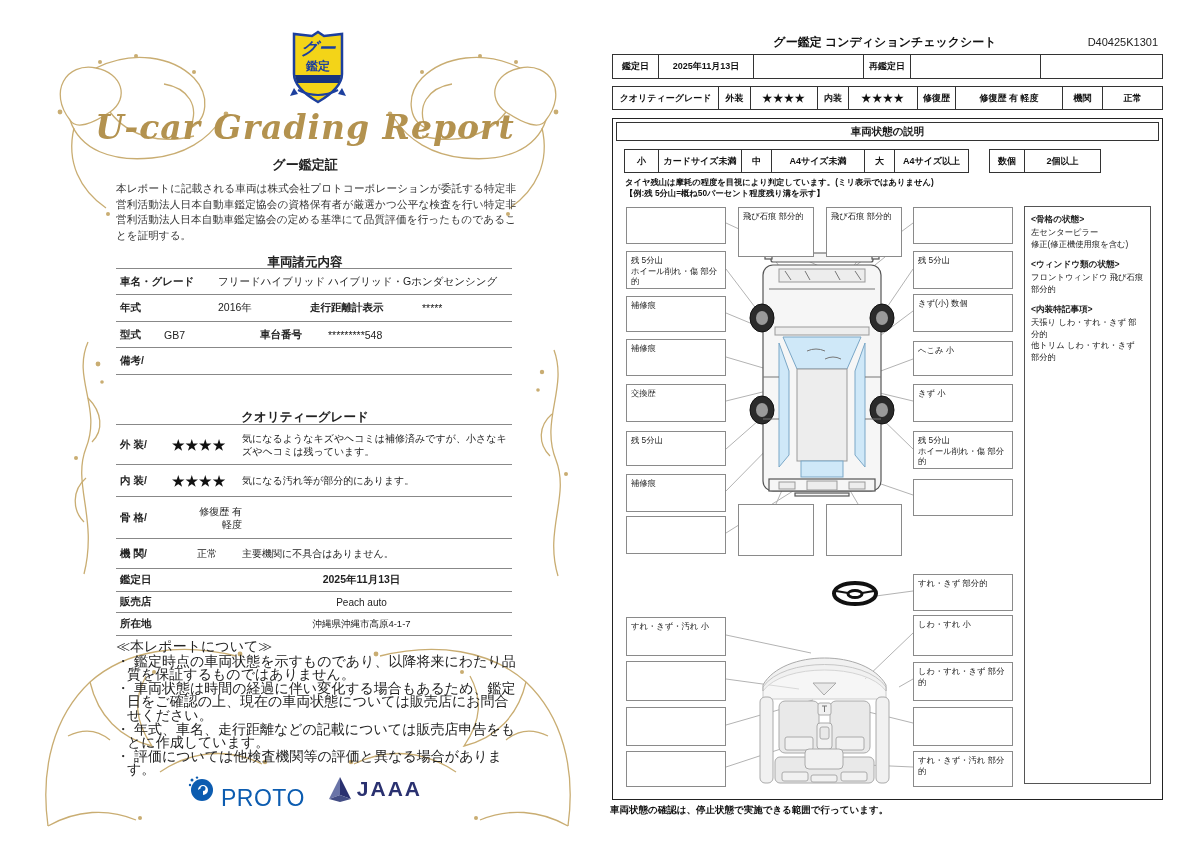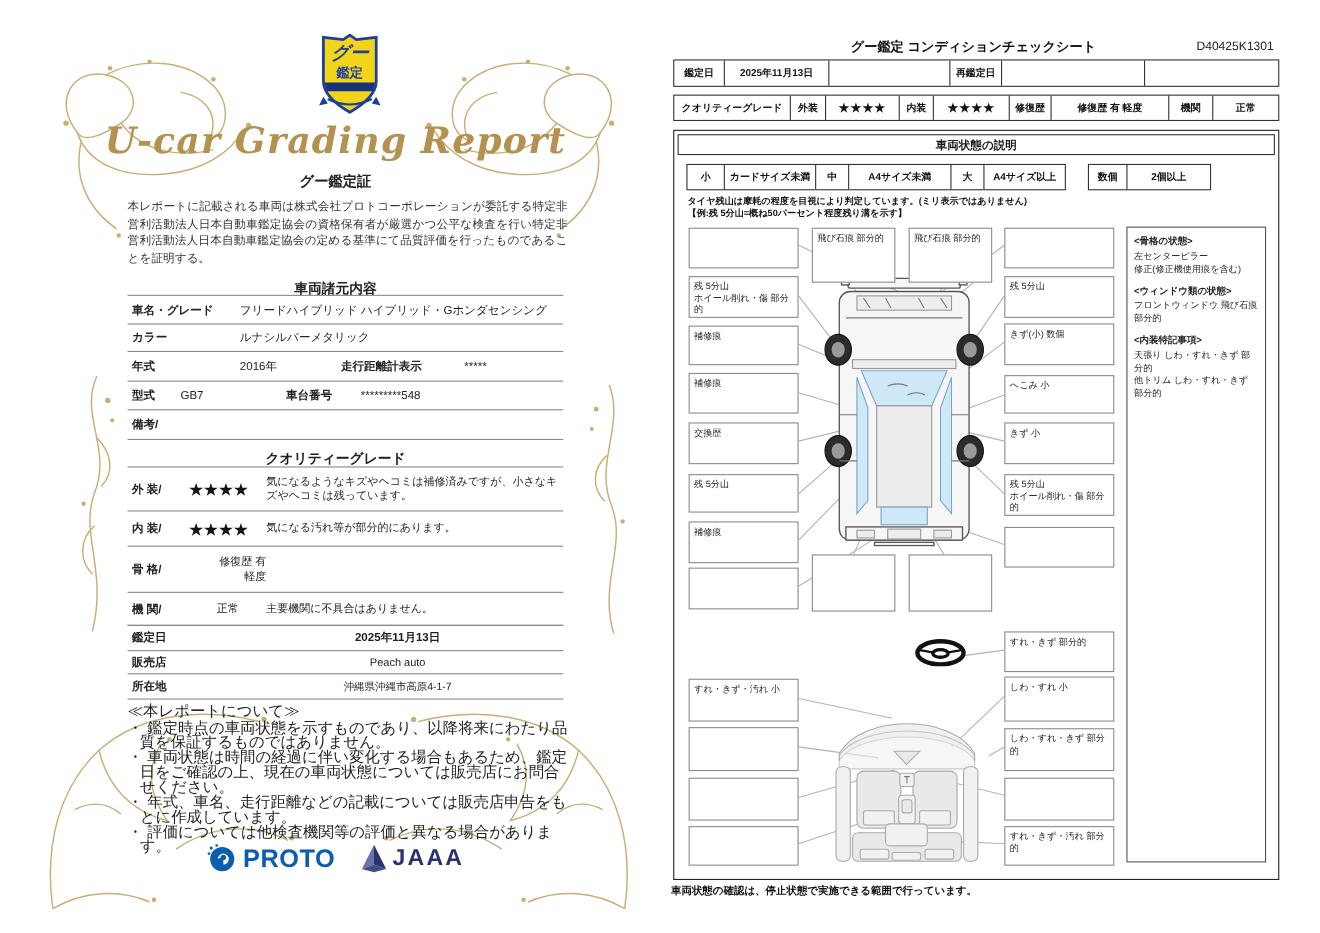--- a/index.html
+++ b/index.html
@@ -29,21 +29,21 @@
   .stars { font-size:14px; letter-spacing:1px; color:#111; font-weight:bold; }
   .desc { font-size:10px; line-height:13px; color:#222; }
   .pre { white-space:pre-line; }
 
   .about { position:absolute; left:86px; top:622px; width:406px; font-size:14px; line-height:13.6px; color:#222; }
   .about .ah { margin-bottom:1px; }
   .about .ai { text-indent:-11px; padding-left:11px; }
 
   .logos { position:absolute; left:0; right:0; top:748px; display:flex; justify-content:center; align-items:center; gap:22px; }
   .proto { display:flex; align-items:center; gap:5px; }
-  .proto-text { font-size:23px; font-weight:700; color:#0c5cb0; letter-spacing:0.5px; }
+  .proto-text { font-size:23px; font-weight:400; color:#0c5cb0; letter-spacing:0.5px;margin-top:19px; }
   .jaaa { display:flex; align-items:center; gap:4px; }
   .jaaa-text { font-size:21px; font-weight:800; color:#2a3170; letter-spacing:2px; }
 
   
   .right-page { position:absolute; left:602px; top:28px; width:566px; height:800px; font-size:9px; }
   .sheet-title { position:absolute; left:0; right:0; top:6px; text-align:center; font-size:12px; font-weight:bold; color:#111; }
   .doc-code { position:absolute; right:10px; top:8px; font-size:11px; color:#222; }
 
   .ftable { position:absolute; display:flex; border:1.3px solid #333; background:#fff; }
   .fcell { border-right:1px solid #333; display:flex; align-items:center; justify-content:center;
@@ -162,24 +162,20 @@
     <div class="cert-title">U-car Grading Report</div>
     <div class="cert-sub">グー鑑定証</div>
     <div class="intro">本レポートに記載される車両は株式会社プロトコーポレーションが委託する特定非営利活動法人日本自動車鑑定協会の資格保有者が厳選かつ公平な検査を行い特定非営利活動法人日本自動車鑑定協会の定める基準にて品質評価を行ったものであることを証明する。</div>
 
     <div class="sec-head" style="top:236px">車両諸元内容</div>
 
     <div class="ltable" style="top:250px">
       <div class="lrow" style="height:26px">
         <span class="lab" style="width:98px">車名・グレード</span>
         <span class="val">フリードハイブリッド ハイブリッド・Gホンダセンシング</span>
-      </div>
-      <div class="lrow" style="height:25px">
-        <span class="lab" style="width:98px">カラー</span>
-        <span class="val">ルナシルバーメタリック</span>
       </div>
       <div class="lrow" style="height:27px">
         <span class="lab" style="width:98px">年式</span>
         <span class="val" style="width:92px">2016年</span>
         <span class="lab" style="width:112px">走行距離計表示</span>
         <span class="val">*****</span>
       </div>
       <div class="lrow" style="height:26px">
         <span class="lab" style="width:44px">型式</span>
         <span class="val" style="width:96px">GB7</span>

